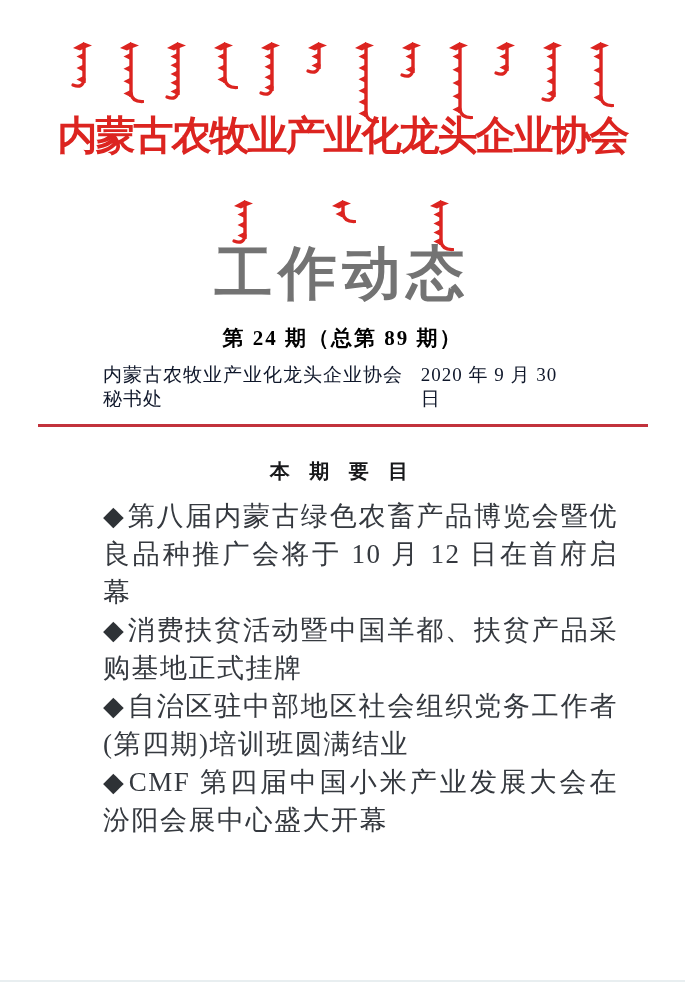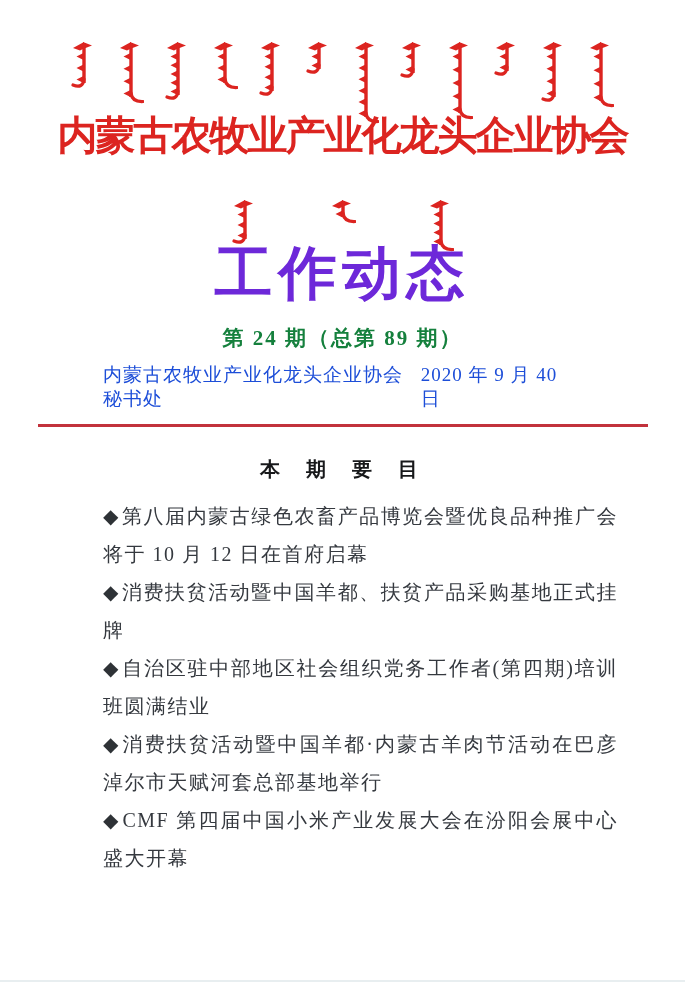--- a/index.html
+++ b/index.html
@@ -20,56 +20,56 @@
   .mongol-row2{height:50px;gap:72px;margin-top:38px;}
   .org-name{
     margin:0;text-align:center;
     font-size:40px;font-weight:bold;letter-spacing:-2px;
     line-height:48px;color:#dc2420;
     font-family:"Liberation Serif","DejaVu Serif",serif;
   }
   .bulletin-title{
     margin:-6px 0 0 0;text-align:center;
     font-size:58px;font-weight:bold;letter-spacing:6px;
-    line-height:63px;color:#6d28d9;
+    line-height:63px;color:#737373;
     font-family:"Liberation Serif","DejaVu Serif",serif;
   }
   .issue-line{
     margin-top:20px;text-align:center;
     font-size:21px;font-weight:bold;letter-spacing:2px;
-    line-height:26px;color:#15803d;
+    line-height:26px;color:#000000;
   }
   .pub-row{
     margin:12px 103px 0 103px;
     display:flex;justify-content:space-between;align-items:baseline;
-    font-size:19px;color:#1d4ed8;letter-spacing:1px;line-height:24px;
+    font-size:19px;color:#0f172a;letter-spacing:1px;line-height:24px;
   }
   .pub-row .pub-date{margin-right:18px;}
   .red-rule{
     margin:13px 37px 0 38px;height:3px;background:#c2323c;border:none;
   }
   
   .toc-heading{
     margin-top:32px;text-align:center;
-    font-family:Liberation Mono, monospace;
+    font-family:Liberation Sans, sans-serif;
     font-size:20px;font-weight:bold;letter-spacing:7px;
     line-height:24px;color:#17181a;
   }
   .toc-list{
     margin:14px 67px 0 103px;  
   }
   .toc-section{
     margin:0;
     font-family:"Liberation Sans","DejaVu Sans",sans-serif;
     font-size:21px;font-weight:bold;letter-spacing:1px;
     line-height:38px;color:#202226;
   }
   .toc-item{
     margin:0;
-    font-size:20px;letter-spacing:1.5px;
+    font-size:27px;letter-spacing:1.5px;
     line-height:38px;color:#35393f;
     text-align:justify;text-align-last:left;
   }
   .toc-item .bullet{margin-right:2px;color:#2e3236;}
   .page-edge{
     position:absolute;left:0;right:0;bottom:2px;height:2px;background:#e8eef0;
   }
 </style>
 </head>
 <body>
@@ -225,29 +225,28 @@
         <path d="M 13,43 Q 14,52 25,51.5" stroke="#dc2420" stroke-width="3.2" fill="none" stroke-linecap="round"></path>
       </svg>
     </div>
 
   <h2 class="bulletin-title">工作动态</h2>
 
   <div class="issue-line">第 24 期（总第 89 期）</div>
 
   <div class="pub-row">
     <span class="pub-name">内蒙古农牧业产业化龙头企业协会秘书处</span>
-    <span class="pub-date">2020 年 9 月 40 日</span>
+    <span class="pub-date">2020 年 9 月 30 日</span>
   </div>
 
   <div class="red-rule"></div>
 
   <div class="toc-heading">本 期 要 目</div>
 
   <div class="toc-list" id="toc-list">
       <p class="toc-item"><span class="bullet">◆</span><span>第八届内蒙古绿色农畜产品博览会暨优良品种推广会将于 10 月 12 日在首府启幕</span></p>
       <p class="toc-item"><span class="bullet">◆</span><span>消费扶贫活动暨中国羊都、扶贫产品采购基地正式挂牌</span></p>
       <p class="toc-item"><span class="bullet">◆</span><span>自治区驻中部地区社会组织党务工作者(第四期)培训班圆满结业</span></p>
-      <p class="toc-item"><span class="bullet">◆</span><span>消费扶贫活动暨中国羊都·内蒙古羊肉节活动在巴彦淖尔市天赋河套总部基地举行</span></p>
       <p class="toc-item"><span class="bullet">◆</span><span>CMF 第四届中国小米产业发展大会在汾阳会展中心盛大开幕</span></p>
     </div>
 
   <div class="page-edge"></div>
 </div>
 
 </body></html>

